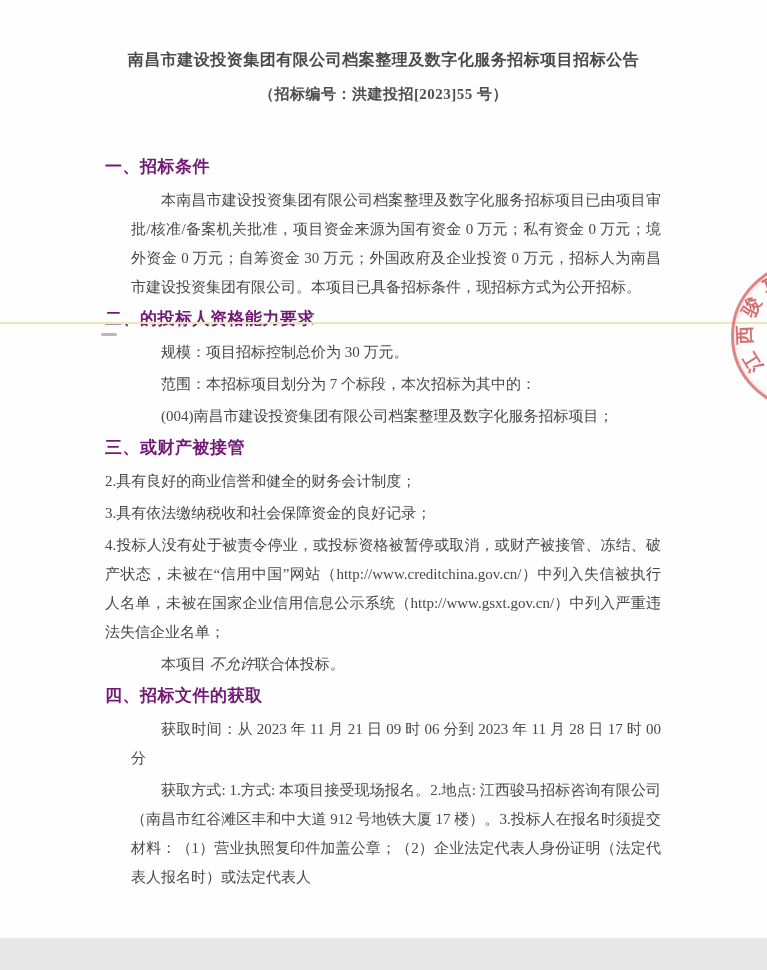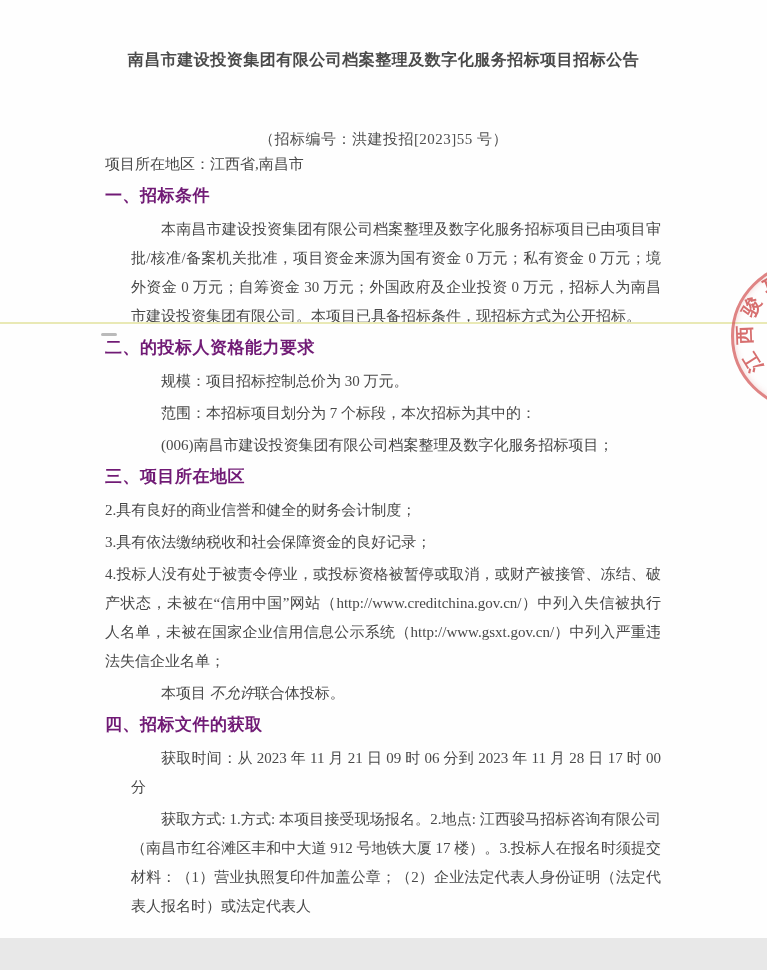--- a/index.html
+++ b/index.html
@@ -12,21 +12,21 @@
     color:#484848;
   }
   .doc-title{
     position:absolute;top:50px;left:0;width:100%;
     text-align:center;
     font-size:16px;font-weight:600;letter-spacing:.5px;color:#4a4a4a;
   }
   .doc-subtitle{
     position:absolute;top:85px;left:0;width:100%;
     text-align:center;
-    font-size:15px;font-weight:400;letter-spacing:.5px;color:#4f4f4f;margin-top:45px;
+    font-size:15px;font-weight:700;letter-spacing:.5px;color:#4f4f4f;
   }
   .content{
     position:absolute;left:105px;top:150px;width:556px;
     font-size:15px;line-height:29px;
     text-align:justify;
     word-break:break-all;
   }
   .location{margin:0 0 3px 0;}
   h2.sec-heading{
     font-family:"Liberation Sans","DejaVu Sans",sans-serif;
@@ -71,31 +71,30 @@
 <div class="page">
 
   <div class="doc-title">南昌市建设投资集团有限公司档案整理及数字化服务招标项目招标公告</div>
   <div class="doc-subtitle">（招标编号：洪建投招[2023]55 号）</div>
 
   <div class="fold-line"></div>
   <div class="scan-artifact"></div>
 
   <div class="content">
 
-    <p class="para location">项目所在地区：江西省,南昌市</p>
 
     <h2 class="sec-heading">一、招标条件</h2>
     <p class="para indent">本南昌市建设投资集团有限公司档案整理及数字化服务招标项目已由项目审批/核准/备案机关批准，项目资金来源为国有资金 0 万元；私有资金 0 万元；境外资金 0 万元；自筹资金 30 万元；外国政府及企业投资 0 万元，招标人为南昌市建设投资集团有限公司。本项目已具备招标条件，现招标方式为公开招标。</p>
 
     <h2 class="sec-heading">二、的投标人资格能力要求</h2>
     <p class="para indent">规模：项目招标控制总价为 30 万元。</p>
     <p class="para indent">范围：本招标项目划分为 7 个标段，本次招标为其中的：</p>
-    <p class="para indent">(006)南昌市建设投资集团有限公司档案整理及数字化服务招标项目；</p>
+    <p class="para indent">(004)南昌市建设投资集团有限公司档案整理及数字化服务招标项目；</p>
 
-    <h2 class="sec-heading">三、项目所在地区</h2>
+    <h2 class="sec-heading">三、或财产被接管</h2>
     <p class="para">2.具有良好的商业信誉和健全的财务会计制度；</p>
     <p class="para">3.具有依法缴纳税收和社会保障资金的良好记录；</p>
     <p class="para">4.投标人没有处于被责令停业，或投标资格被暂停或取消，或财产被接管、冻结、破产状态，未被在“信用中国”网站（http://www.creditchina.gov.cn/）中列入失信被执行人名单，未被在国家企业信用信息公示系统（http://www.gsxt.gov.cn/）中列入严重违法失信企业名单；</p>
     <p class="para indent"><span>本项目 </span><span class="em-italic">不允许</span><span>联合体投标。</span></p>
 
     <h2 class="sec-heading">四、招标文件的获取</h2>
     <p class="para indent">获取时间：从 2023 年 11 月 21 日  09 时 06 分到 2023 年 11 月 28 日  17 时 00 分</p>
     <p class="para indent">获取方式: 1.方式: 本项目接受现场报名。2.地点: 江西骏马招标咨询有限公司（南昌市红谷滩区丰和中大道 912 号地铁大厦 17 楼）。3.投标人在报名时须提交材料：（1）营业执照复印件加盖公章；（2）企业法定代表人身份证明（法定代表人报名时）或法定代表人</p>
 
   </div>

